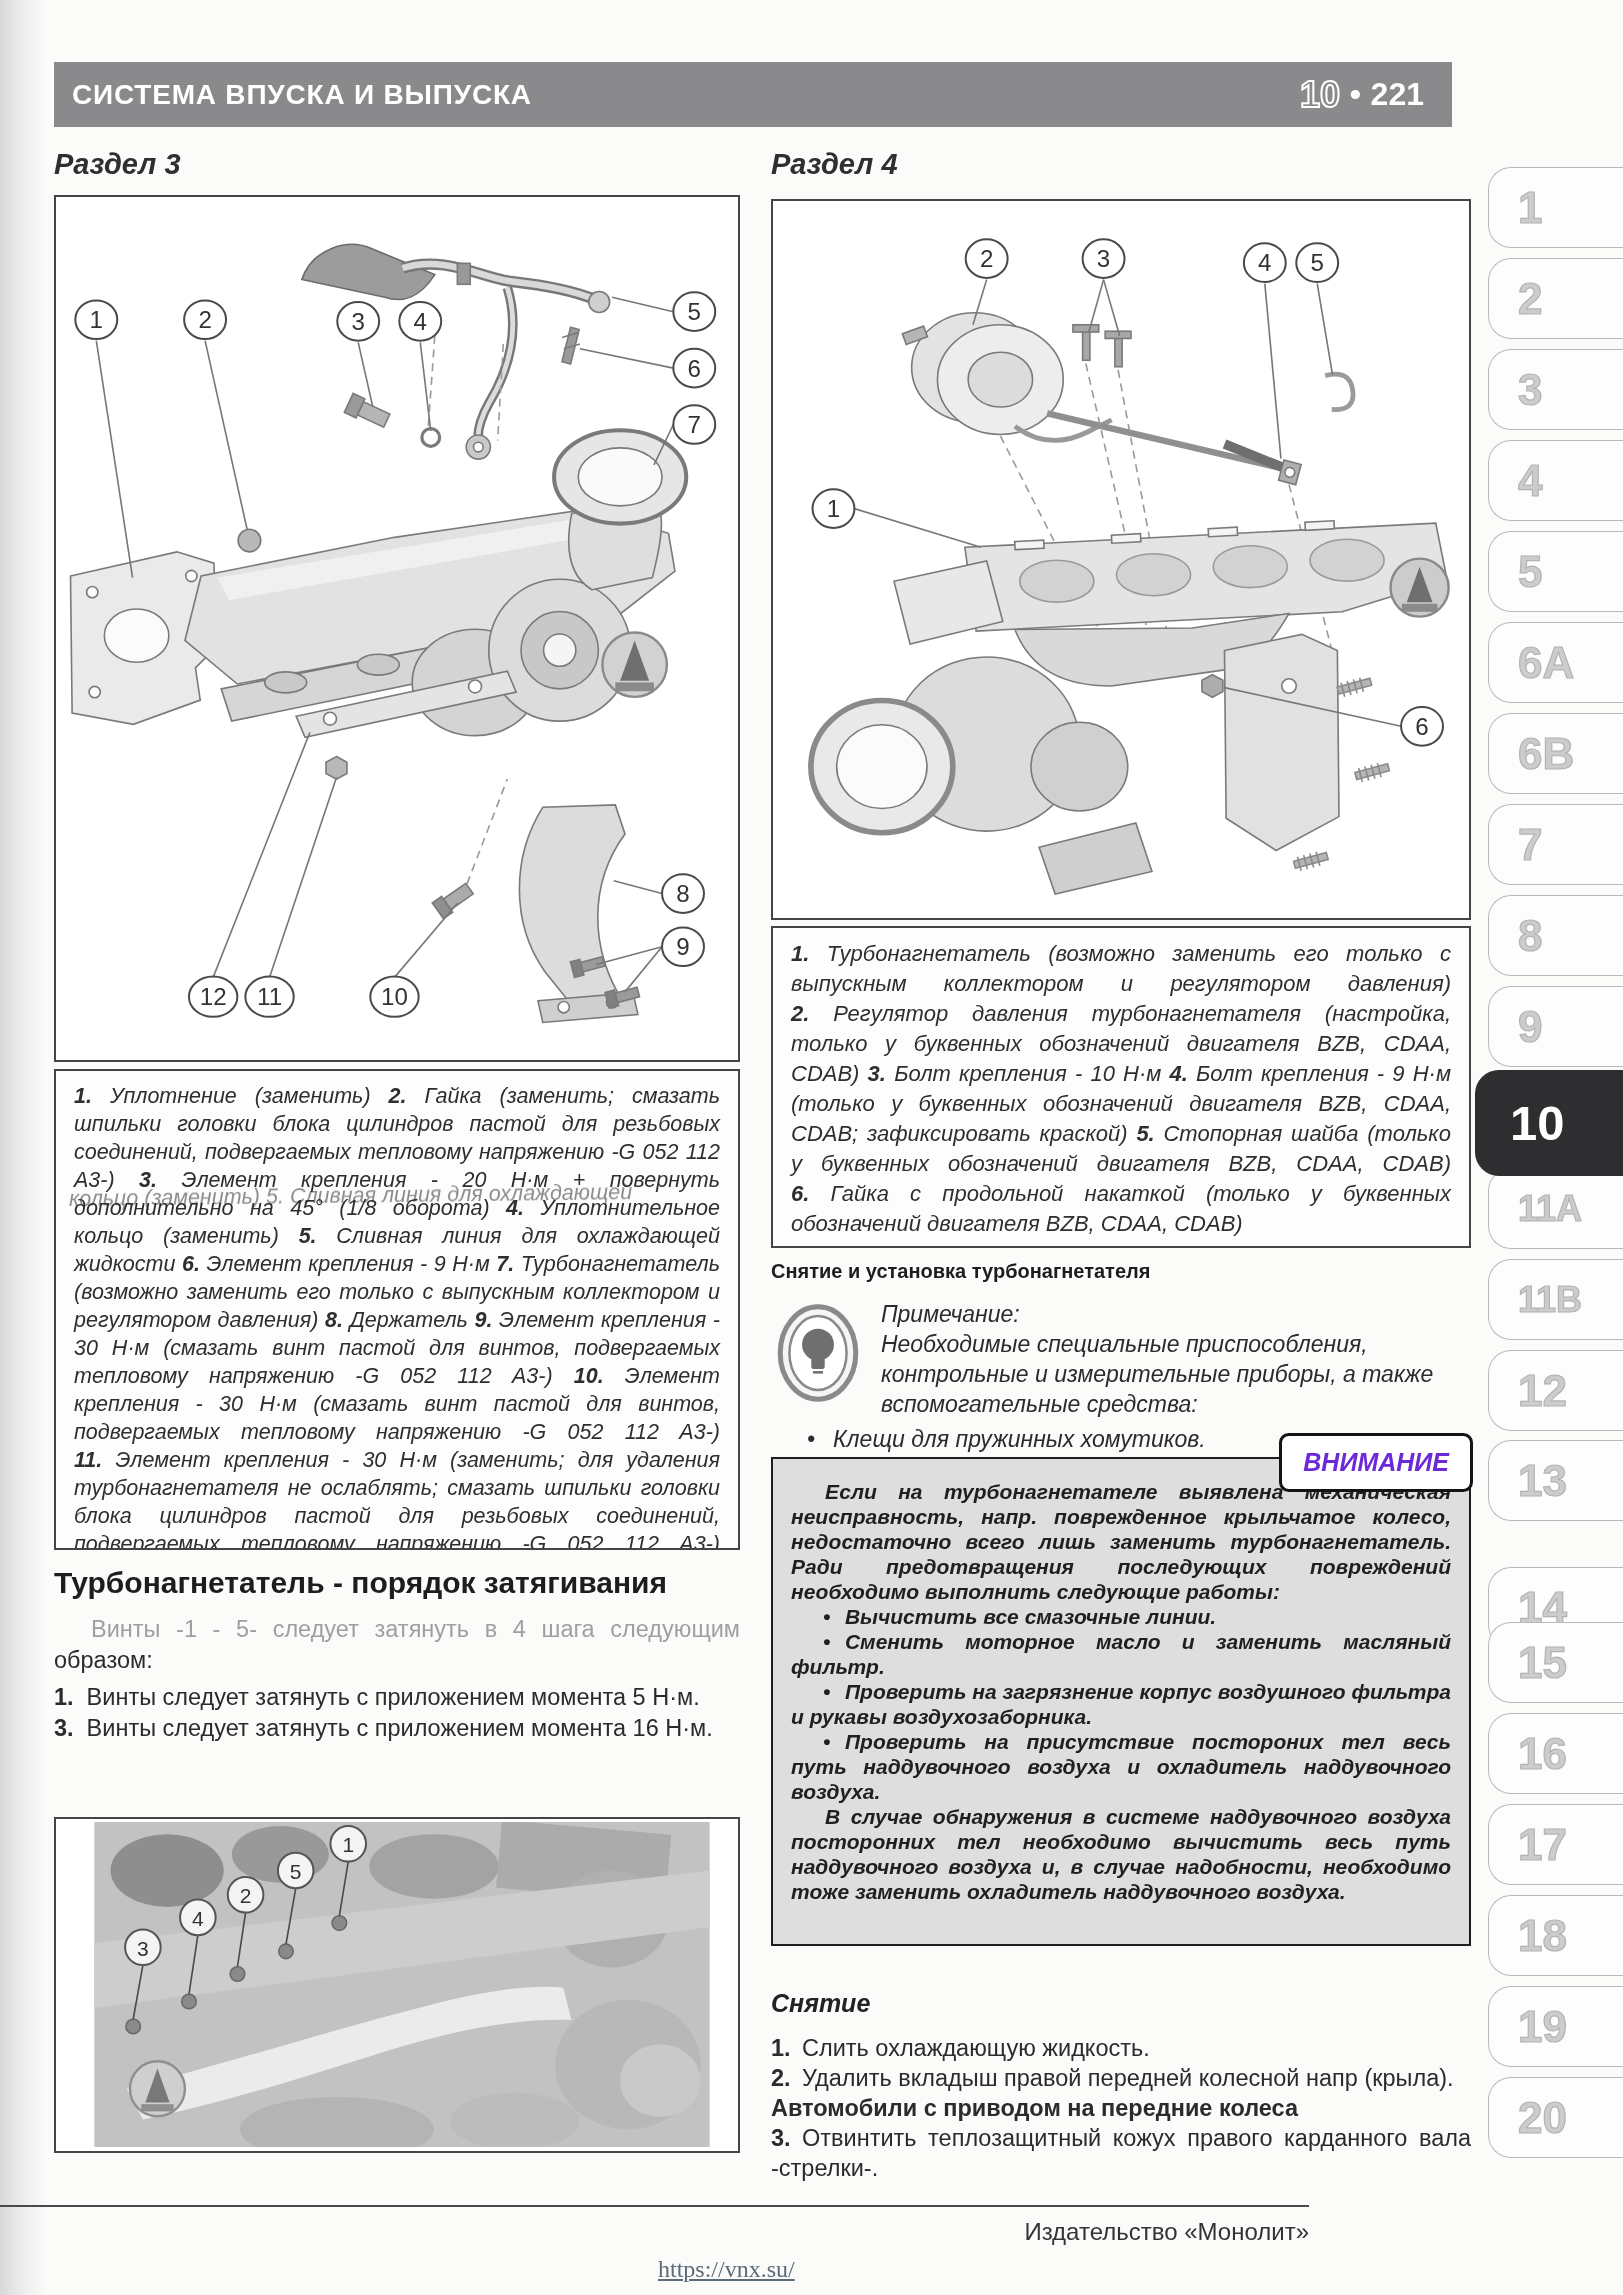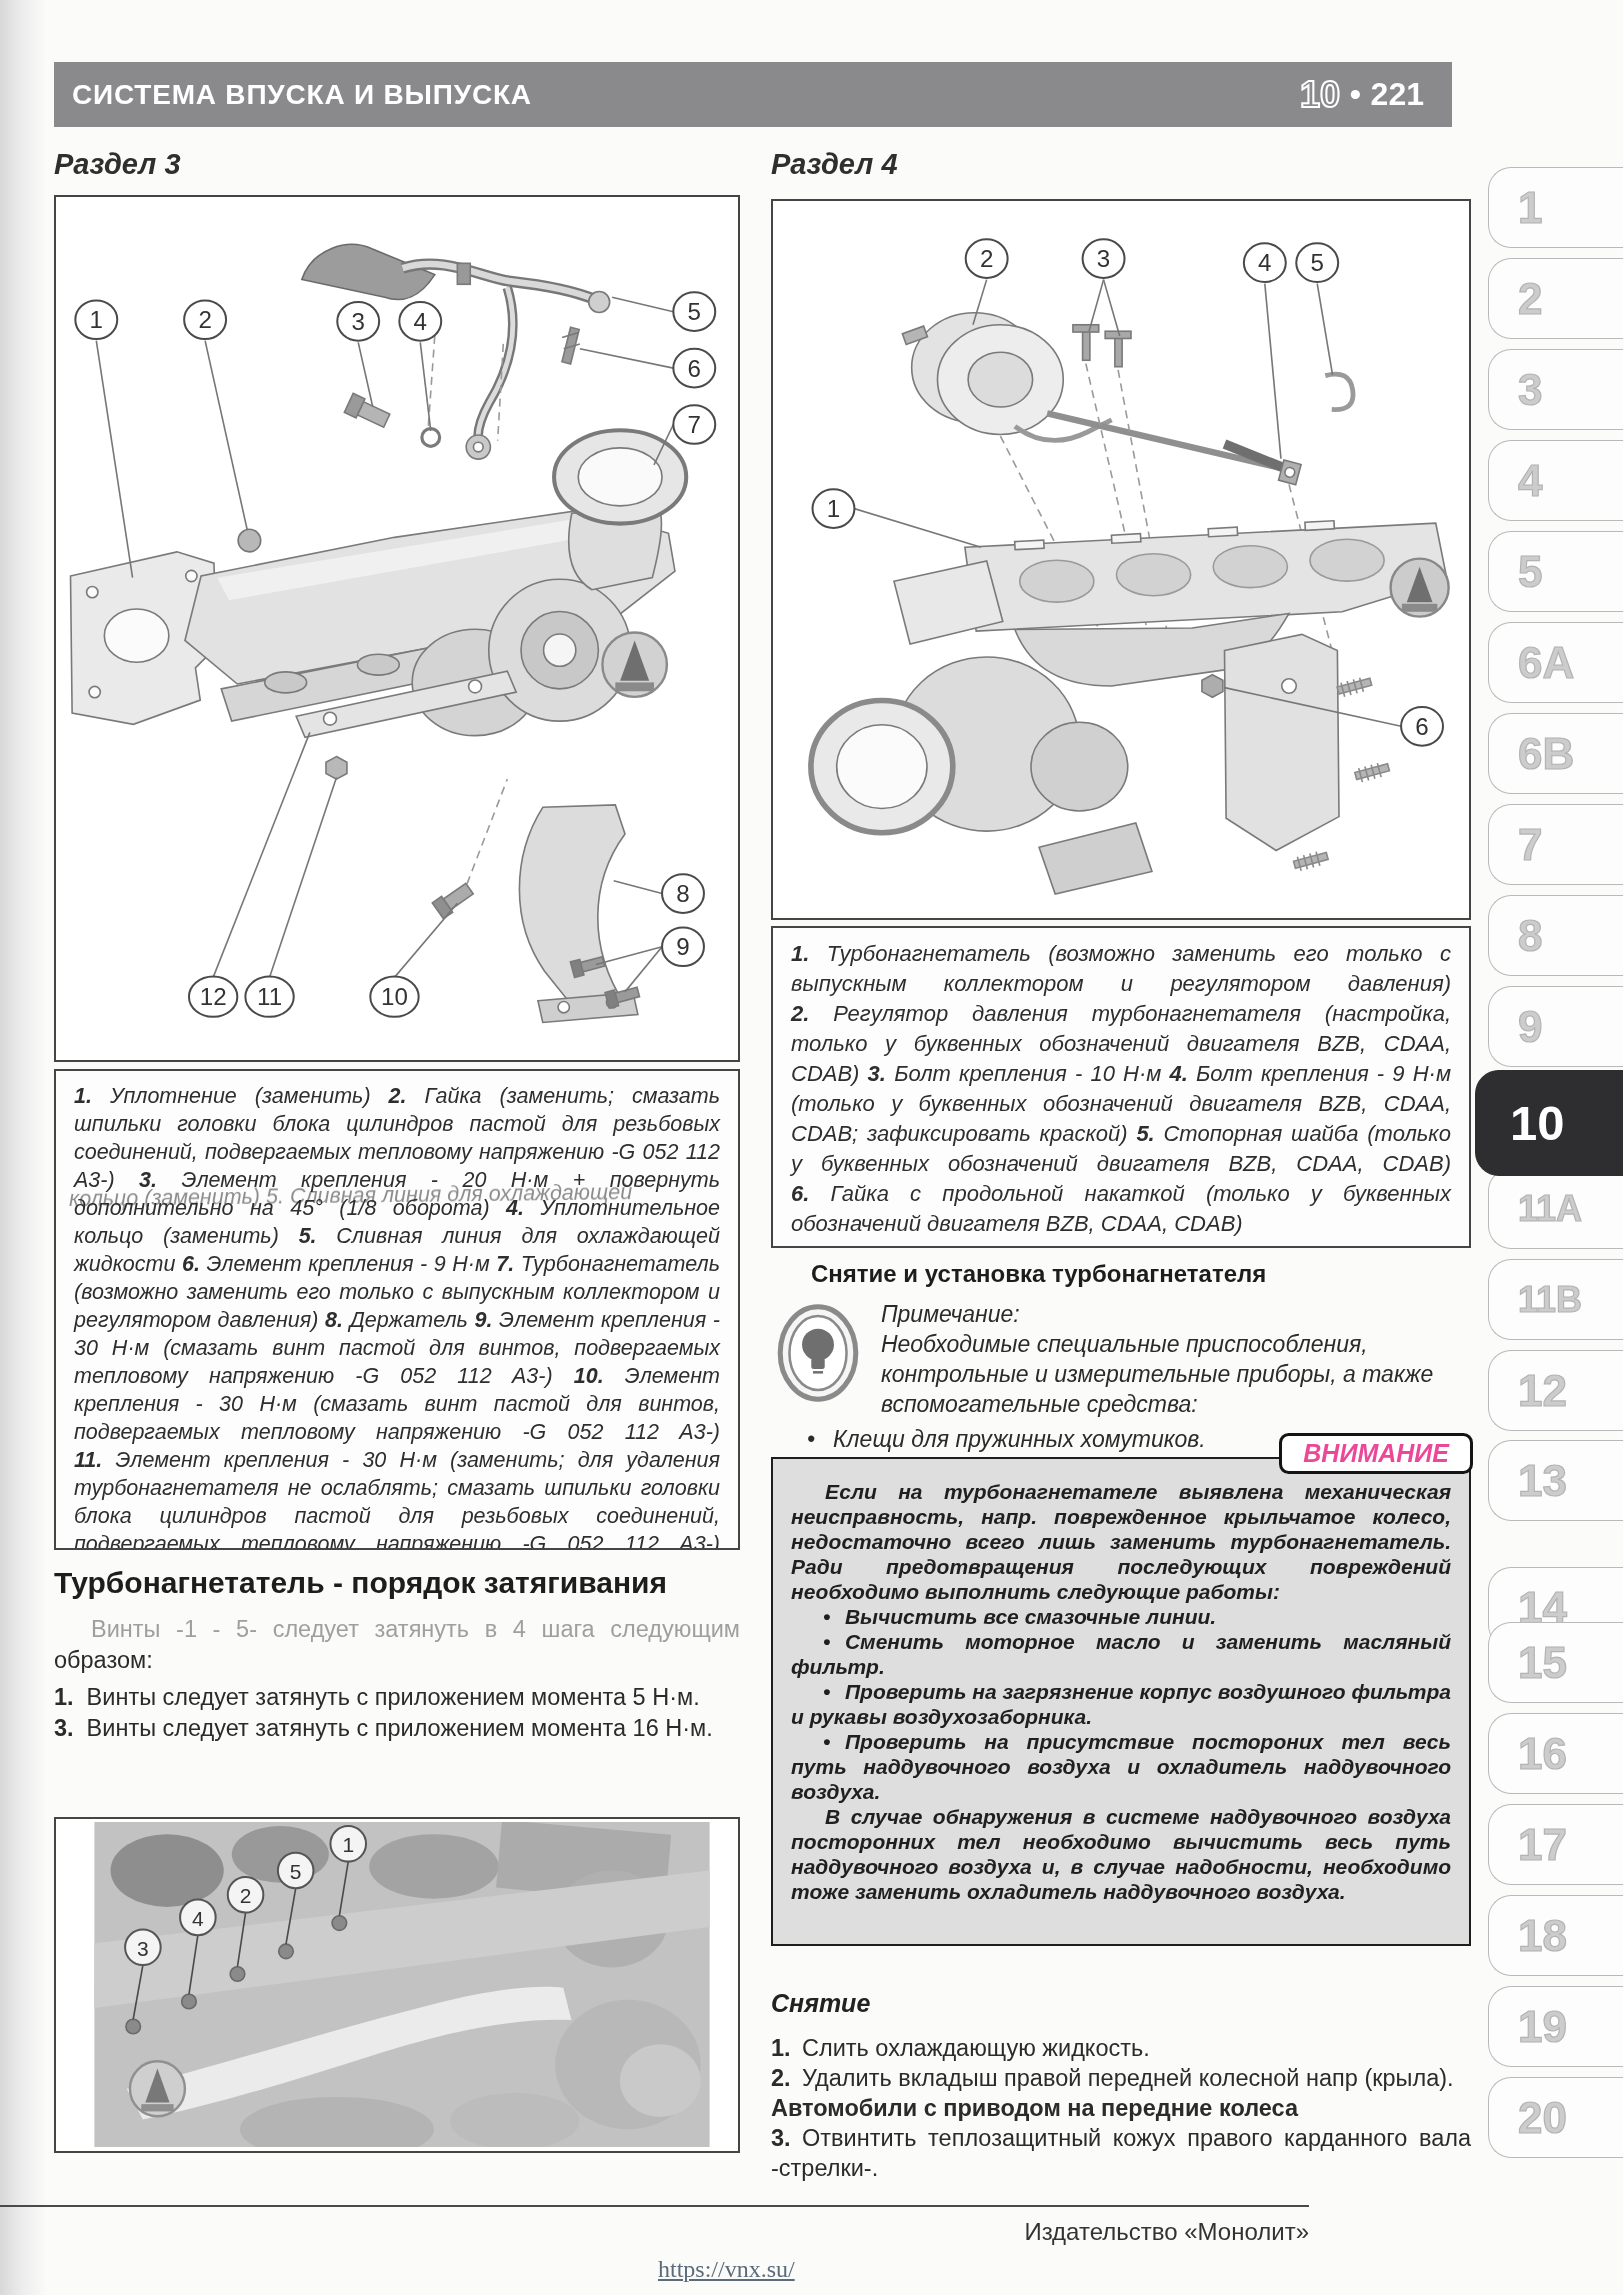--- a/index.html
+++ b/index.html
@@ -35,21 +35,21 @@
   .num-list b { margin-right:13px; }
   
   .note-wrap { font-style:italic; font-size:23px; line-height:30px; }
   .note-icon { float:left; width:84px; height:102px; margin:3.2px 21px 3.2px 4.9px; }
   .note-label { font-style:italic; }
   .note-bullet { clear:both; padding-left:36px; text-indent:0; margin-top:4.9px; }
   .note-bullet .blt { margin-right:18px; }
   
   .attention { background:#dedede; border:2.4px solid #1e1e1e; padding:19.5px 18px 8px 18px; }
   .att-label { position:absolute; top:-26px; right:-4px; background:#fff; border:3.2px solid #141414;
-    border-radius:9.7px; padding:3px 21px; font-weight:bold; font-style:italic; font-size:25px; color:#ec4899; }
+    border-radius:9.7px; padding:12px 21px; font-weight:bold; font-style:italic; font-size:25px; color:#6d28d9; }
   .attention .txt { font-weight:bold; font-style:italic; font-size:21px; line-height:25px;
     color:#1f1f1f; text-align:justify; }
   .attention .par { text-indent:34px; }
   .attention .att-b { text-indent:32px; }
   .attention .blt { margin-right:14.6px; }
   
   .h-sub { font-size:25px; font-weight:bold; font-style:italic; color:#222; }
   .rem-list div { font-size:23.5px; line-height:30px; text-align:justify; }
   .rem-list b { margin-right:11.4px; }
   .rem-bold { font-weight:bold; }
@@ -452,21 +452,21 @@
           <text class="co" x="805" y="650" text-anchor="middle" dominant-baseline="central">6</text>
         </g>
   </g>
 </svg>
 </div>
 
 <div class="abs capbox" style="left:771px; top:926px; width:700px; height:322px; font-size:22px; line-height:30px;">
   <span><b class="seg-n">1.&nbsp;</b>Турбонагнетатель (возможно заменить его только с выпускным коллектором и регулятором давления) <b class="seg-n">2.&nbsp;</b>Регулятор давления турбонагнетателя (настройка, только у буквенных обозначений двигателя BZB, CDAA, CDAB) <b class="seg-n">3.&nbsp;</b>Болт крепления - 10 Н·м <b class="seg-n">4.&nbsp;</b>Болт крепления - 9 Н·м (только у буквенных обозначений двигателя BZB, CDAA, CDAB; зафиксировать краской) <b class="seg-n">5.&nbsp;</b>Стопорная шайба (только у буквенных обозначений двигателя BZB, CDAA, CDAB) <b class="seg-n">6.&nbsp;</b>Гайка с продольной накаткой (только у буквенных обозначений двигателя BZB, CDAA, CDAB) </span>
 </div>
 
-<div class="abs h-section" style="left:771px; top:1260px; width:700px; font-size:24px;margin-left:40px;">Снятие и установка турбонагнетателя</div>
+<div class="abs h-section" style="left:771px; top:1260px; width:700px; font-size:20px;">Снятие и установка турбонагнетателя</div>
 <div class="abs note-wrap" style="left:771px; top:1299px; width:700px; height:154px;">
   <span class="note-icon">
     <svg viewBox="0 0 100 120" width="84" height="102">
       <ellipse cx="50" cy="60" rx="45" ry="55" fill="#f5f5f5" stroke="#8a8a8a" stroke-width="6"></ellipse>
       <ellipse cx="50" cy="60" rx="34" ry="44" fill="#fff" stroke="#8a8a8a" stroke-width="3"></ellipse>
       <circle cx="50" cy="50" r="19" fill="#6f6f6f"></circle>
       <rect x="42" y="66" width="16" height="13" rx="3" fill="#6f6f6f"></rect>
       <line x1="44" y1="83" x2="56" y2="83" stroke="#6f6f6f" stroke-width="3"></line>
     </svg>
   </span>

